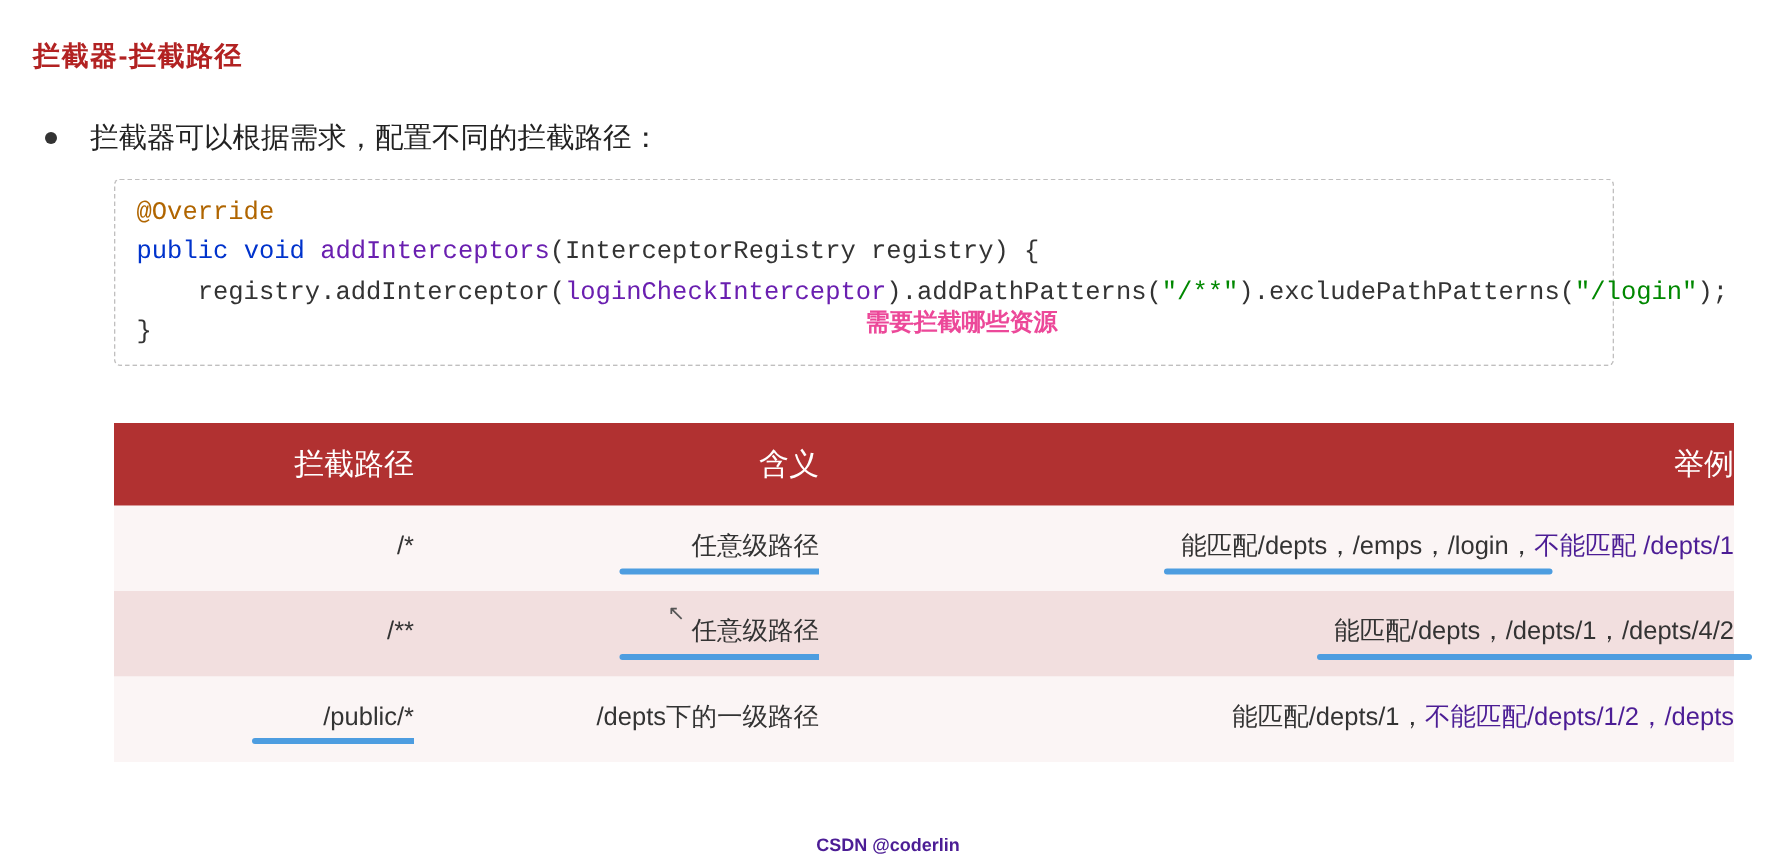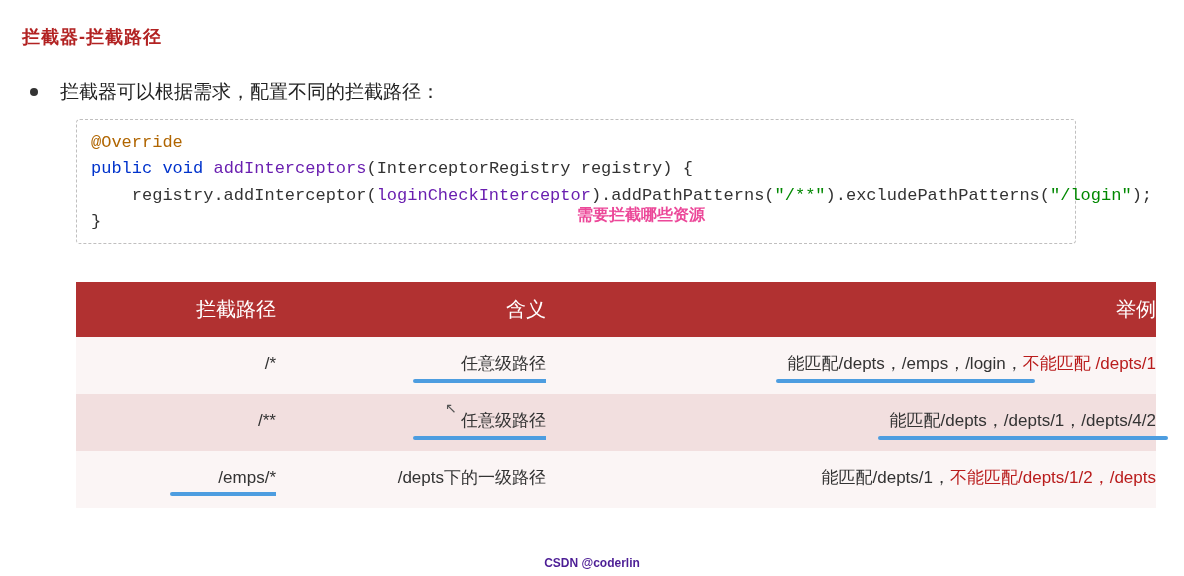--- a/index.html
+++ b/index.html
@@ -65,21 +65,21 @@
     font-size: 20px;
     padding: 14px 0;
   }
   .tbl td { padding: 15px 0 19px 0; position: relative; }
   .tbl tr:nth-child(even) td { background: #f2dfdf; }
   .tbl tr:nth-child(odd)  td { background: #fbf5f5; }
   .col1 { width: 200px; }
   .col2 { width: 270px; }
   .col3 { width: 610px; }
 
-  .red { color: #b91c1c; }
+  .red { color: #4c1d95; }
   .underline-blue {
     display: inline-block;
     position: relative;
   }
   .underline-blue::after {
     content: "";
     position: absolute;
     left: -4px; right: -4px;
     bottom: -8px;
     height: 4px;
@@ -151,21 +151,21 @@
         <td class="col1"><span>/*</span></td>
         <td class="col2"><span class="underline-blue ul-wide">任意级路径</span></td>
         <td class="col3"><span class="underline-blue ul-c3">能匹配/depts，/emps，/login，</span><span class="red">不能匹配 /depts/1</span></td>
       </tr>
       <tr>
         <td class="col1"><span>/**</span></td>
         <td class="col2"><span class="underline-blue ul-wide">任意级路径</span></td>
         <td class="col3"><span class="underline-blue ul-c3">能匹配/depts，/depts/1，/depts/4/2</span></td>
       </tr>
       <tr>
-        <td class="col1"><span class="underline-blue ul-wide">/emps/*</span></td>
+        <td class="col1"><span class="underline-blue ul-wide">/public/*</span></td>
         <td class="col2"><span>/depts下的一级路径</span></td>
         <td class="col3"><span>能匹配/depts/1，</span><span class="red">不能匹配/depts/1/2，/depts</span></td>
       </tr>
     </tbody>
 </table>
 
 <div class="watermark"></div>
 <div class="footer-mark">CSDN @coderlin</div>
 <div class="cursor">↖</div>
 

